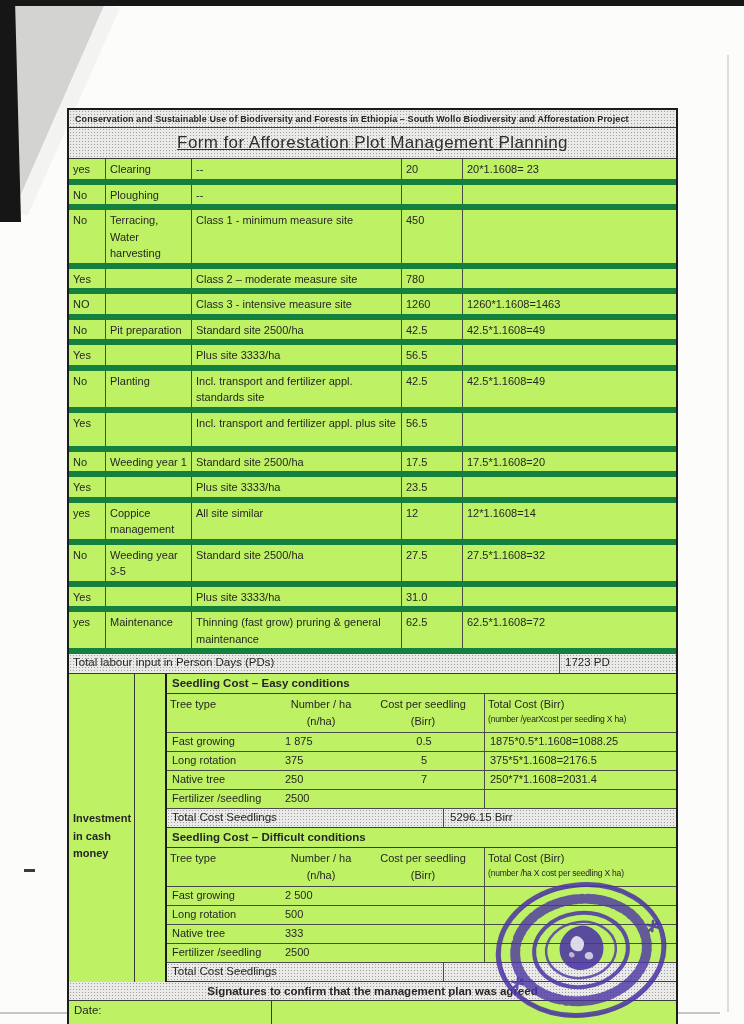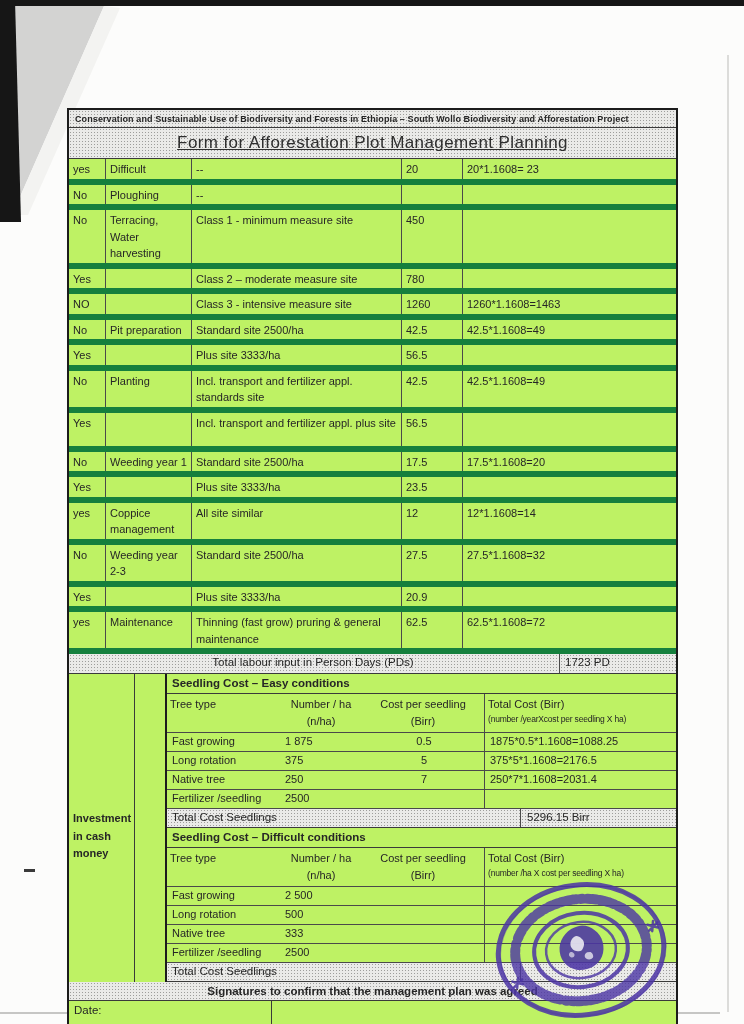--- a/index.html
+++ b/index.html
@@ -37,41 +37,41 @@
   .lab-rows { flex:1; }
   .lrow { display:flex; border-bottom:6px solid #15803d; font-size:11px; }
   .lrow > div { padding:2px 3px 1px 4px; line-height:1.5; }
   .c-ans { width:37px; border-right:1px solid #4a4a4a; }
   .c-act { width:86px; border-right:1px solid #4a4a4a; }
   .c-det { width:210px; border-right:1px solid #4a4a4a; }
   .c-val { width:61px; border-right:1px solid #4a4a4a; }
   .c-calc{ flex:1; }
   .h1 { min-height:20px; } .h2 { min-height:39px; }
   .total-row { display:flex; font-size:11.5px; border-bottom:1px solid #3a3a3a; min-height:20px; }
-  .total-row .t-label { flex:1; text-align:center; padding:2px 6px 1px 4px; }
+  .total-row .t-label { flex:1; text-align:left; padding:2px 6px 1px 4px; }
   .total-row .t-value { width:117px; border-left:1px solid #4a4a4a; padding:2px 4px 1px 5px; }
 
   
   .invest { display:flex; }
   .inv-label { width:66px; border-right:1px solid #3a3a3a; font-weight:bold; font-size:11px;
                padding:136px 2px 0 4px; line-height:1.6; }
   .inv-gutter { width:30px; }
   .sc-stack { flex:1; border-left:2px solid #1c1c1c; }
   .sc-title { font-weight:bold; font-size:11.5px; padding:3px 4px 2px 5px; border-bottom:1px solid #3a3a3a; min-height:20px; }
   .sc-head { display:flex; border-bottom:1px solid #4a4a4a; font-size:11px; min-height:38px; }
   .sc-head > div { padding:2px 3px; line-height:1.55; }
   .sc-row { display:flex; border-bottom:1px solid #4a4a4a; font-size:11px; min-height:19px; }
   .sc-row > div { padding:2px 3px 1px 5px; }
   .s-tree { width:113px; } .s-num { width:82px; } .s-cost { width:122px;text-align:center; }
   .s-total { flex:1; border-left:1px solid #4a4a4a; }
   .s-total .sub { font-size:8.5px; letter-spacing:-0.2px; white-space:nowrap; }
   .hd-center { text-align:center; }
   .sc-total { display:flex; font-size:11.5px; border-bottom:1px solid #3a3a3a; min-height:19px; }
   .sc-total .t-label { flex:1; padding:2px 4px 1px 5px; }
-  .sc-total .t-value { width:156px; border-left:1px solid #4a4a4a; padding:2px 4px 1px 6px; }
+  .sc-total .t-value { width:233px; border-left:1px solid #4a4a4a; padding:2px 4px 1px 6px; }
 
   .sig-row { font-size:11.5px; font-weight:bold; text-align:center; padding:3px 2px 2px 2px;
              border-bottom:1px solid #3a3a3a; min-height:19px; }
   .date-row { display:flex; font-size:11.5px; min-height:21px; }
   .date-row > div { padding:3px 4px 2px 5px; }
   .d-date { width:203px; border-right:1px solid #3a3a3a; }
   .d-sig  { width:150px; border-right:1px solid #3a3a3a;margin-top:40px; }
   .d-rest { flex:1; }
 
   .stamp { position:absolute; left:492px; top:881px; width:178px; height:138px; transform:rotate(-7deg); }
@@ -95,21 +95,21 @@
 
     <div class="title-band shade">
       <span class="title-text">Form for Afforestation Plot Management Planning</span>
     </div>
 
     <div class="labour">
       <div class="lab-rows">
 
         <div class="lrow h1">
           <div class="c-ans">yes</div>
-          <div class="c-act">Difficult</div>
+          <div class="c-act">Clearing</div>
           <div class="c-det">--</div>
           <div class="c-val">20</div>
           <div class="c-calc">20*1.1608= 23</div>
         </div>
         <div class="lrow h1">
           <div class="c-ans">No</div>
           <div class="c-act">Ploughing</div>
           <div class="c-det">--</div>
           <div class="c-val"></div>
           <div class="c-calc"></div>
@@ -179,30 +179,30 @@
         </div>
         <div class="lrow h1">
           <div class="c-ans">yes</div>
           <div class="c-act">Coppice management</div>
           <div class="c-det">All site similar</div>
           <div class="c-val">12</div>
           <div class="c-calc">12*1.1608=14</div>
         </div>
         <div class="lrow h1">
           <div class="c-ans">No</div>
-          <div class="c-act">Weeding year 2-3</div>
+          <div class="c-act">Weeding year 3-5</div>
           <div class="c-det">Standard site 2500/ha</div>
           <div class="c-val">27.5</div>
           <div class="c-calc">27.5*1.1608=32</div>
         </div>
         <div class="lrow h1">
           <div class="c-ans">Yes</div>
           <div class="c-act"></div>
           <div class="c-det">Plus site 3333/ha</div>
-          <div class="c-val">20.9</div>
+          <div class="c-val">31.0</div>
           <div class="c-calc"></div>
         </div>
         <div class="lrow h2">
           <div class="c-ans">yes</div>
           <div class="c-act">Maintenance</div>
           <div class="c-det">Thinning (fast grow) pruring &amp; general maintenance</div>
           <div class="c-val">62.5</div>
           <div class="c-calc">62.5*1.1608=72</div>
         </div>
 

